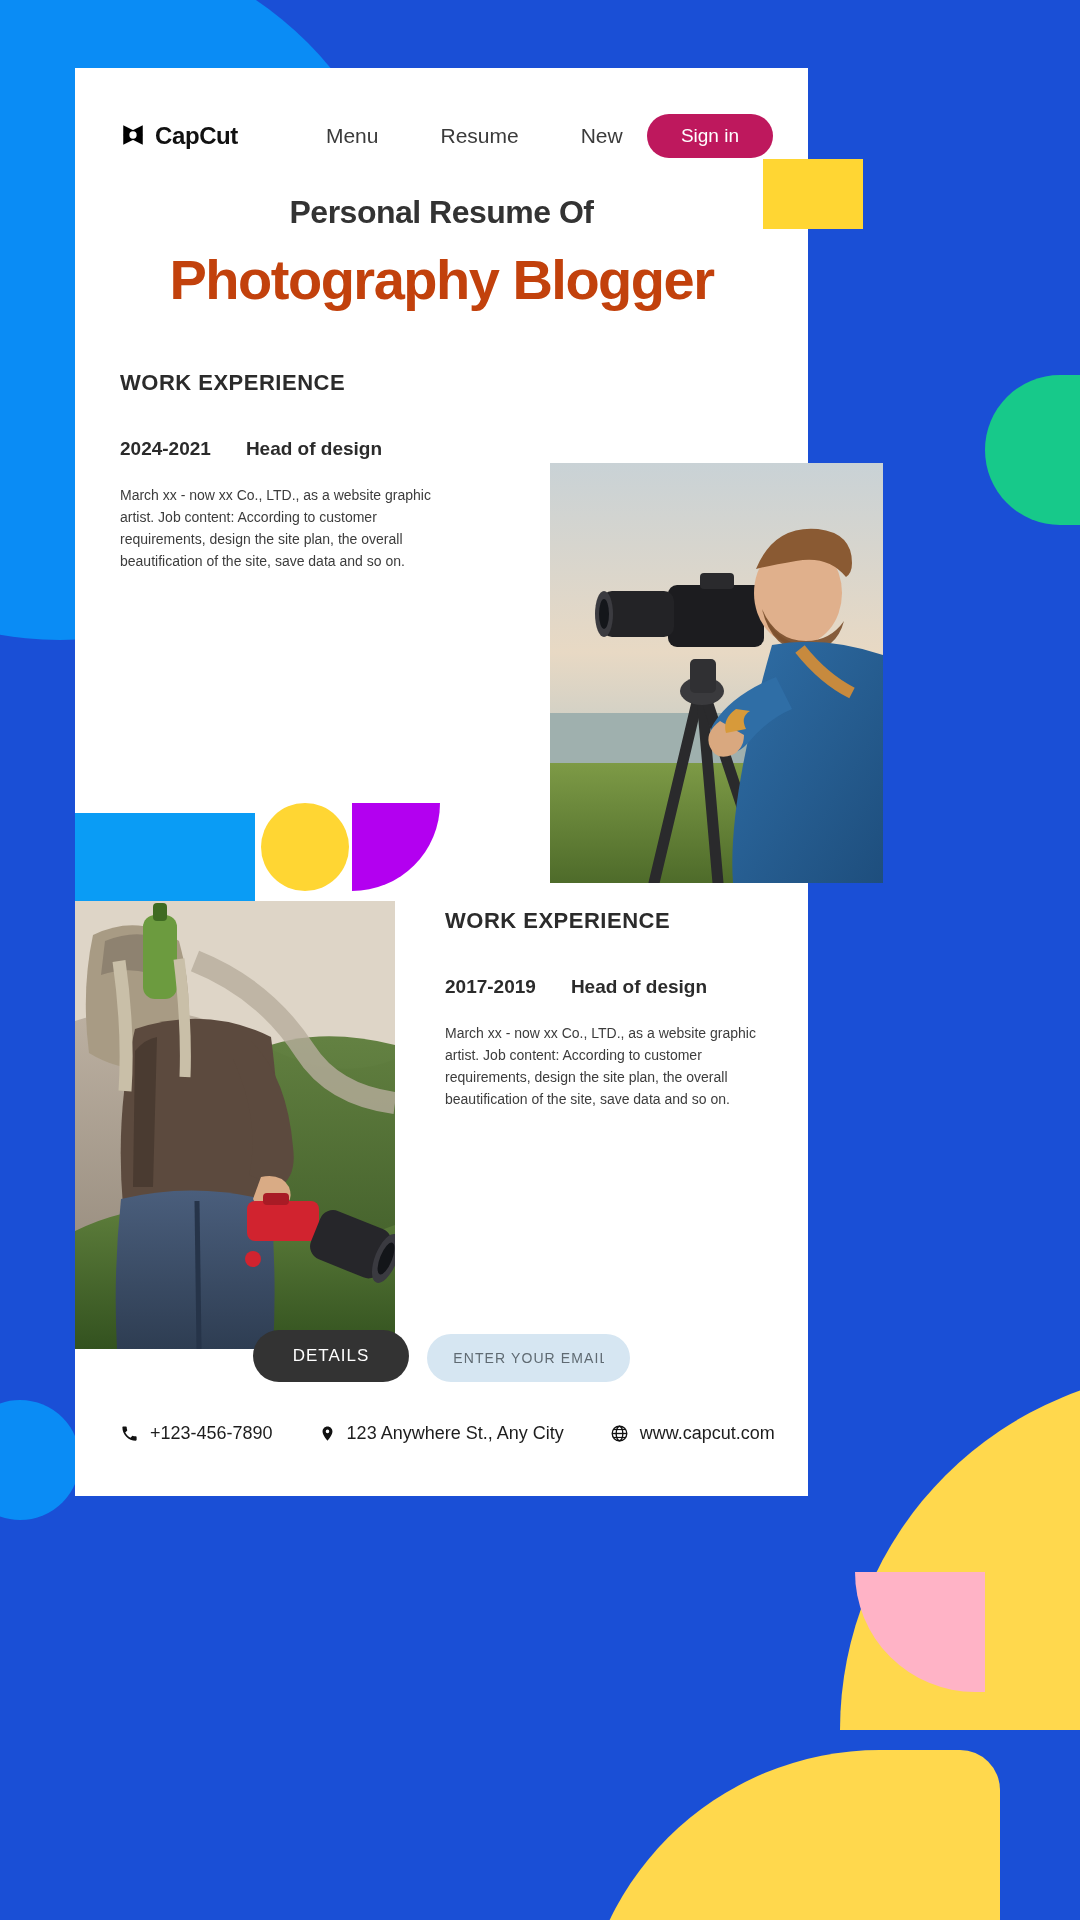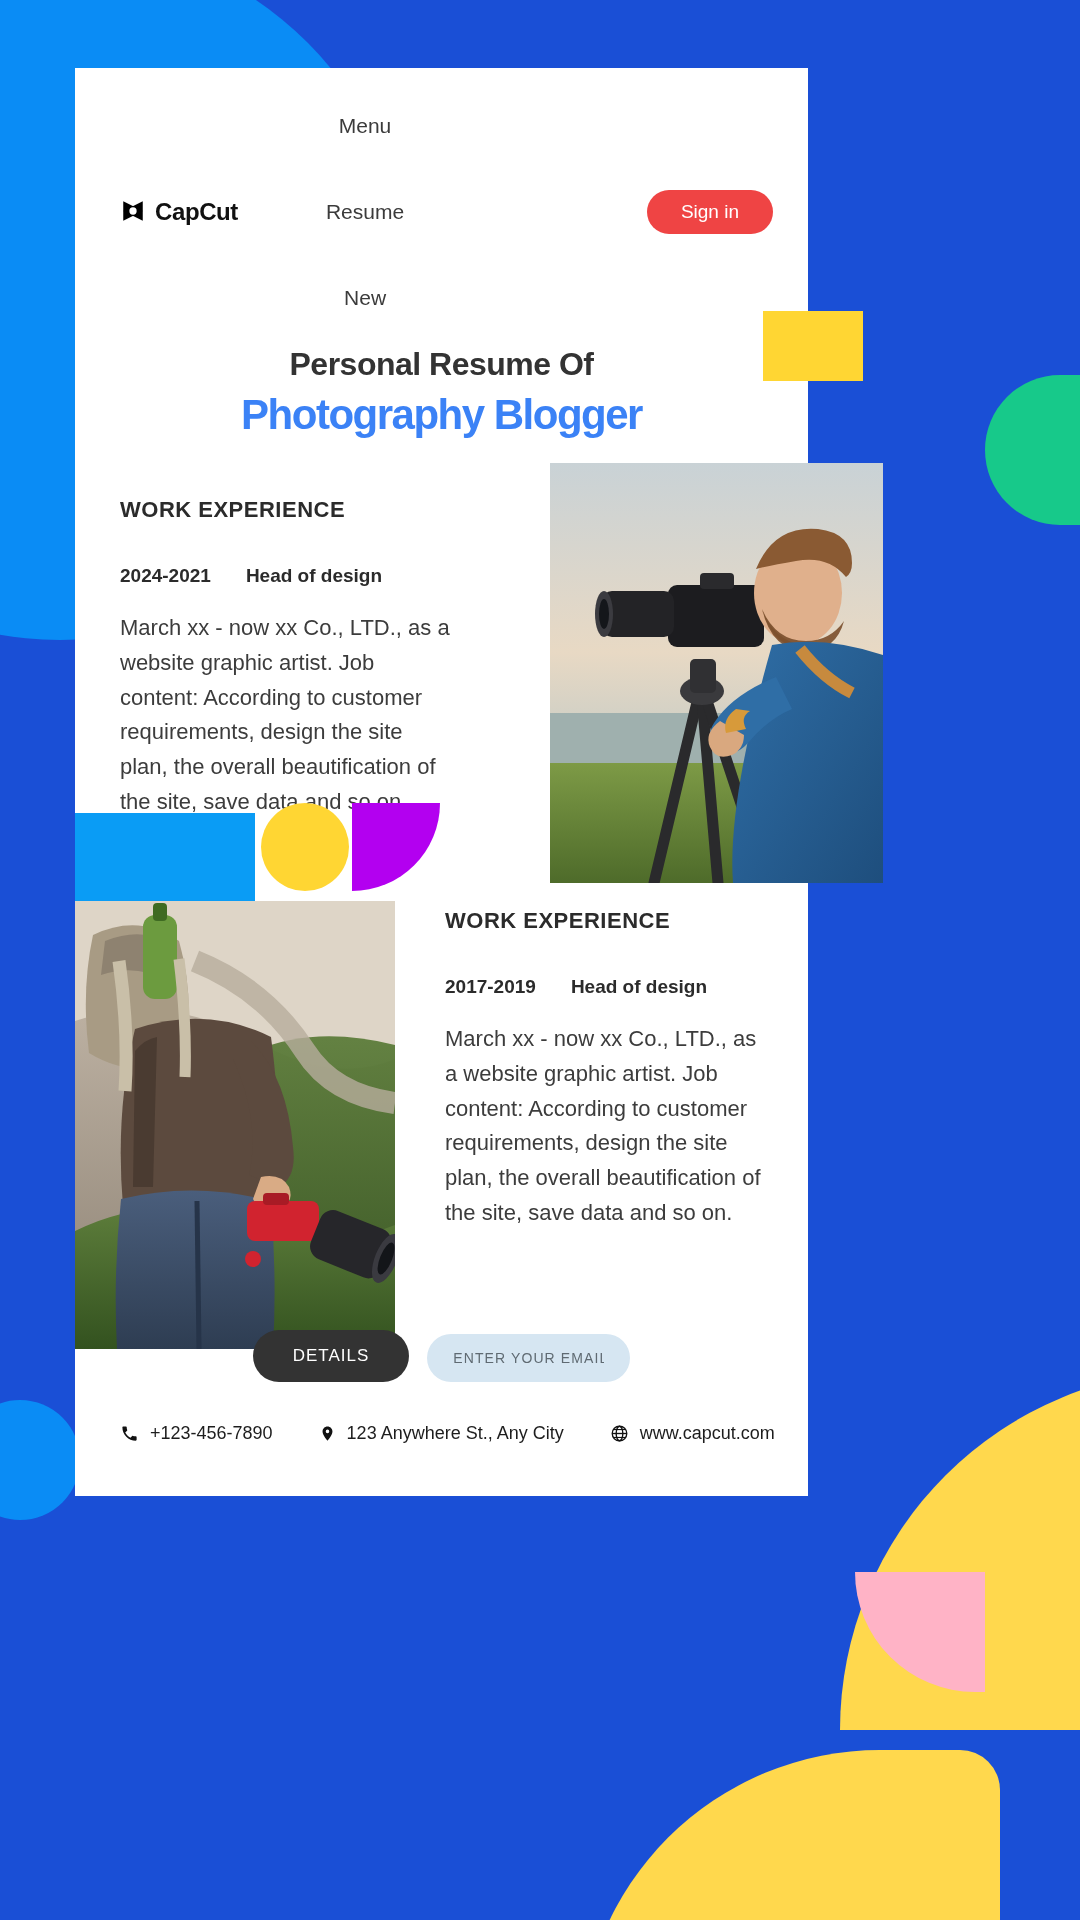--- a/index.html
+++ b/index.html
@@ -80,56 +80,55 @@
     font-size:24px;
     font-weight:bold;
     color:#111;
     letter-spacing:-0.4px;
   }
   .nav-links {
     display:flex;
     align-items:center;
     gap:62px;
     margin-left:88px;
-    flex-direction:column;
   }
   .nav-link {
     font-size:21px;
     color:#3b3b3b;
     font-weight:400;
     cursor:pointer;
     white-space:nowrap;
   }
   .signin-btn {
     margin-left:auto;
-    background:#ef4444;
+    background:#be185d;
     color:#ffffff;
     font-size:19px;
     border:none;
     border-radius:30px;
     padding:11px 34px;
     cursor:pointer;
     font-family:inherit;
     white-space:nowrap;
   }
 
   
   .hero { text-align:center; margin-top:36px; position:relative; }
   .hero-line1 {
     font-size:32px;
     font-weight:bold;
     color:#333333;
     letter-spacing:-0.5px;
   }
   .hero-line2 {
-    font-size:42px;
+    font-size:56px;
     font-weight:bold;
-    color:#3b82f6;
+    color:#c2410c;
     letter-spacing:-1.5px;
-    margin-top:8px;
+    margin-top:16px;
   }
   .yellow-square {
     position:absolute;
     right:-55px; top:-35px;
     width:100px; height:70px;
     background:#ffd633;
     z-index:-1;
   }
 
   
@@ -148,21 +147,21 @@
   .sec-meta {
     display:flex;
     gap:35px;
     margin-top:42px;
     font-size:19px;
     font-weight:bold;
     color:#2b2b2b;
   }
   .sec-body {
     margin-top:24px;
-    font-size:22px;
+    font-size:14px;
     line-height:1.58;
     color:#3c3c3c;
   }
   .photo1 {
     position:absolute;
     left:475px; top:395px;
     width:333px; height:420px;
     overflow:hidden;
   }
 

